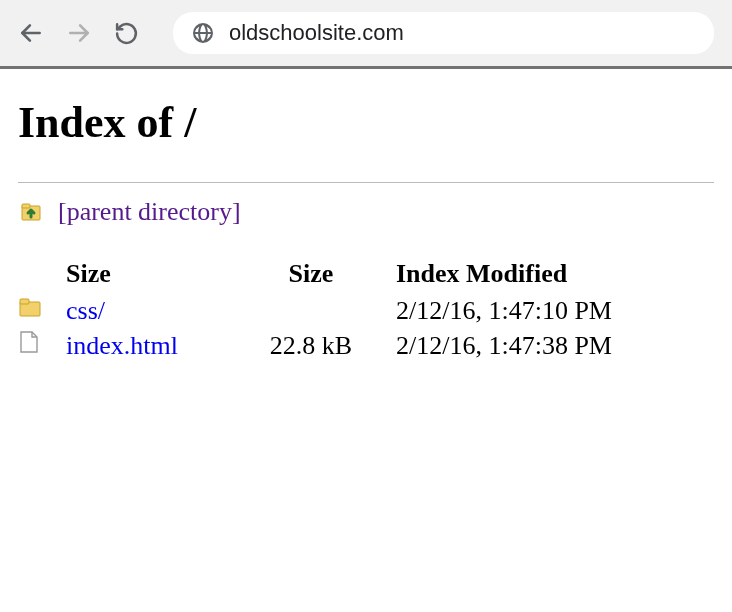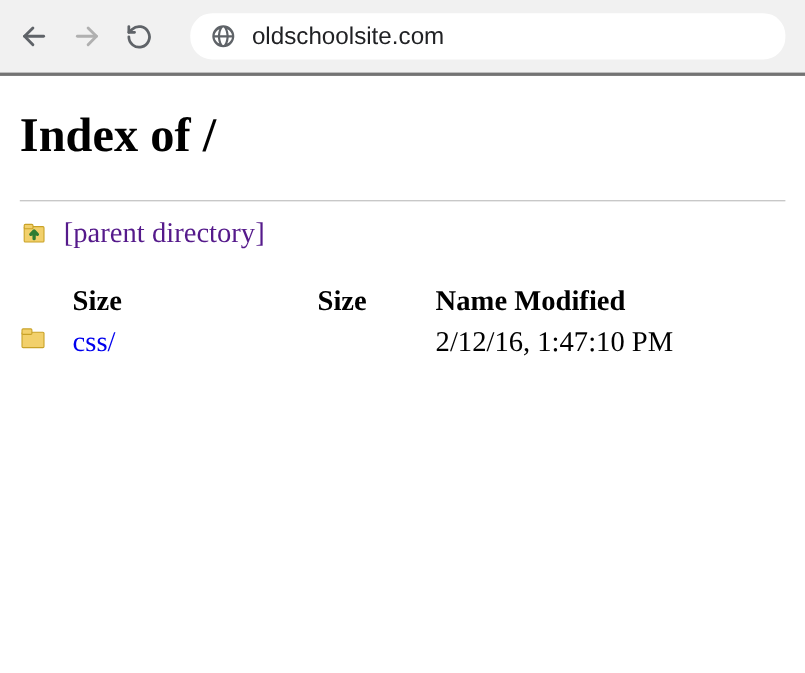--- a/index.html
+++ b/index.html
@@ -157,28 +157,37 @@
     </span>
     <a class="parent-link">[parent directory]</a>
   </div>
 
   <table class="listing">
     <thead>
       <tr>
         <th class="col-icon"></th>
         <th class="col-name">Size</th>
         <th class="col-size">Size</th>
-        <th class="col-date">Name Modified</th>
+        <th class="col-date">Index Modified</th>
       </tr>
     </thead>
     <tbody id="listing-body">
     <tr>
           <td class="col-icon"><svg width="24" height="24" viewBox="0 0 24 24">
               <rect x="2" y="7" width="20" height="14" rx="1" fill="#F2D06B" stroke="#C9A227" stroke-width="1"></rect>
               <rect x="2" y="4" width="9" height="5" rx="1" fill="#F2D06B" stroke="#C9A227" stroke-width="1"></rect>
             </svg></td>
           <td class="col-name"><a class="file-link" href="#">css/</a></td>
           <td class="col-size"></td>
           <td class="col-date">2/12/16, 1:47:10 PM</td>
         </tr>
+        <tr>
+          <td class="col-icon"><svg width="22" height="24" viewBox="0 0 22 24">
+              <path d="M3 2 h11 l5 5 v15 h-16 z" fill="#fff" stroke="#999" stroke-width="1.4"></path>
+              <path d="M14 2 v5 h5" fill="none" stroke="#999" stroke-width="1.4"></path>
+            </svg></td>
+          <td class="col-name"><a class="file-link" href="#">index.html</a></td>
+          <td class="col-size">22.8 kB</td>
+          <td class="col-date">2/12/16, 1:47:38 PM</td>
+        </tr>
       </tbody>
   </table>
 </div>
 
 </body></html>

